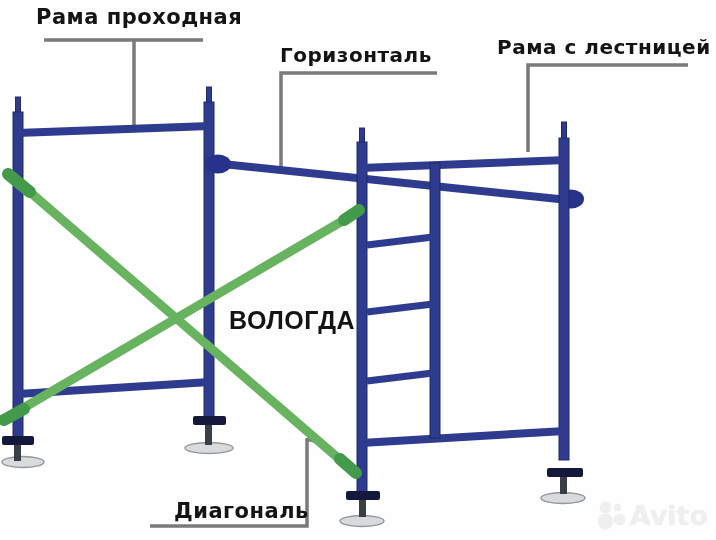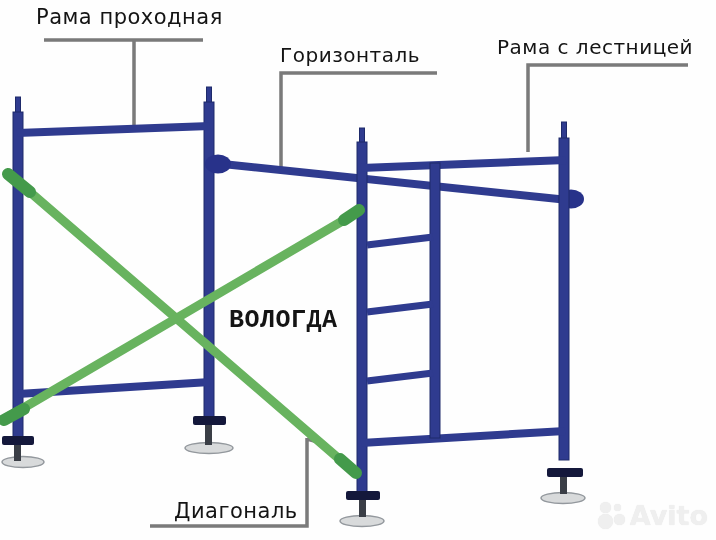--- a/index.html
+++ b/index.html
@@ -7,31 +7,31 @@
     position:relative;
     width:716px;height:540px;
     background:var(--bg-white,#fefefe);
     overflow:hidden;
     font-family:"DejaVu Sans",sans-serif;
   }
   .stage svg{position:absolute;left:0;top:0;}
   .diagram-label{
     position:absolute;
     color:var(--label-black,#141414);
-    font-weight:normal;
+    font-weight:bold;
     white-space:nowrap;
     letter-spacing:.5px;
   }
   .lbl-frame-passthrough{left:36px;top:5px;font-size:21px;}
   .lbl-horizontal{left:280px;top:43px;font-size:20px;}
   .lbl-frame-ladder{left:497px;top:35px;font-size:20px;}
   .lbl-diagonal{left:153px;top:499px;font-size:21px;margin-left:21px;}
   .center-city{
     position:absolute;left:229px;top:306px;
-    font-family:Liberation Mono, monospace;
+    font-family:Liberation Sans, sans-serif;
     font-weight:bold;font-size:25px;letter-spacing:.5px;
     color:var(--label-black,#141414);
   }
   .watermark{
     position:absolute;right:8px;bottom:9px;
     display:flex;align-items:center;gap:4px;
     color:var(--watermark-gray,#efefef);
     font-weight:bold;font-size:27px;
     text-shadow:0 0 1px #e3e3e3;
     user-select:none;

